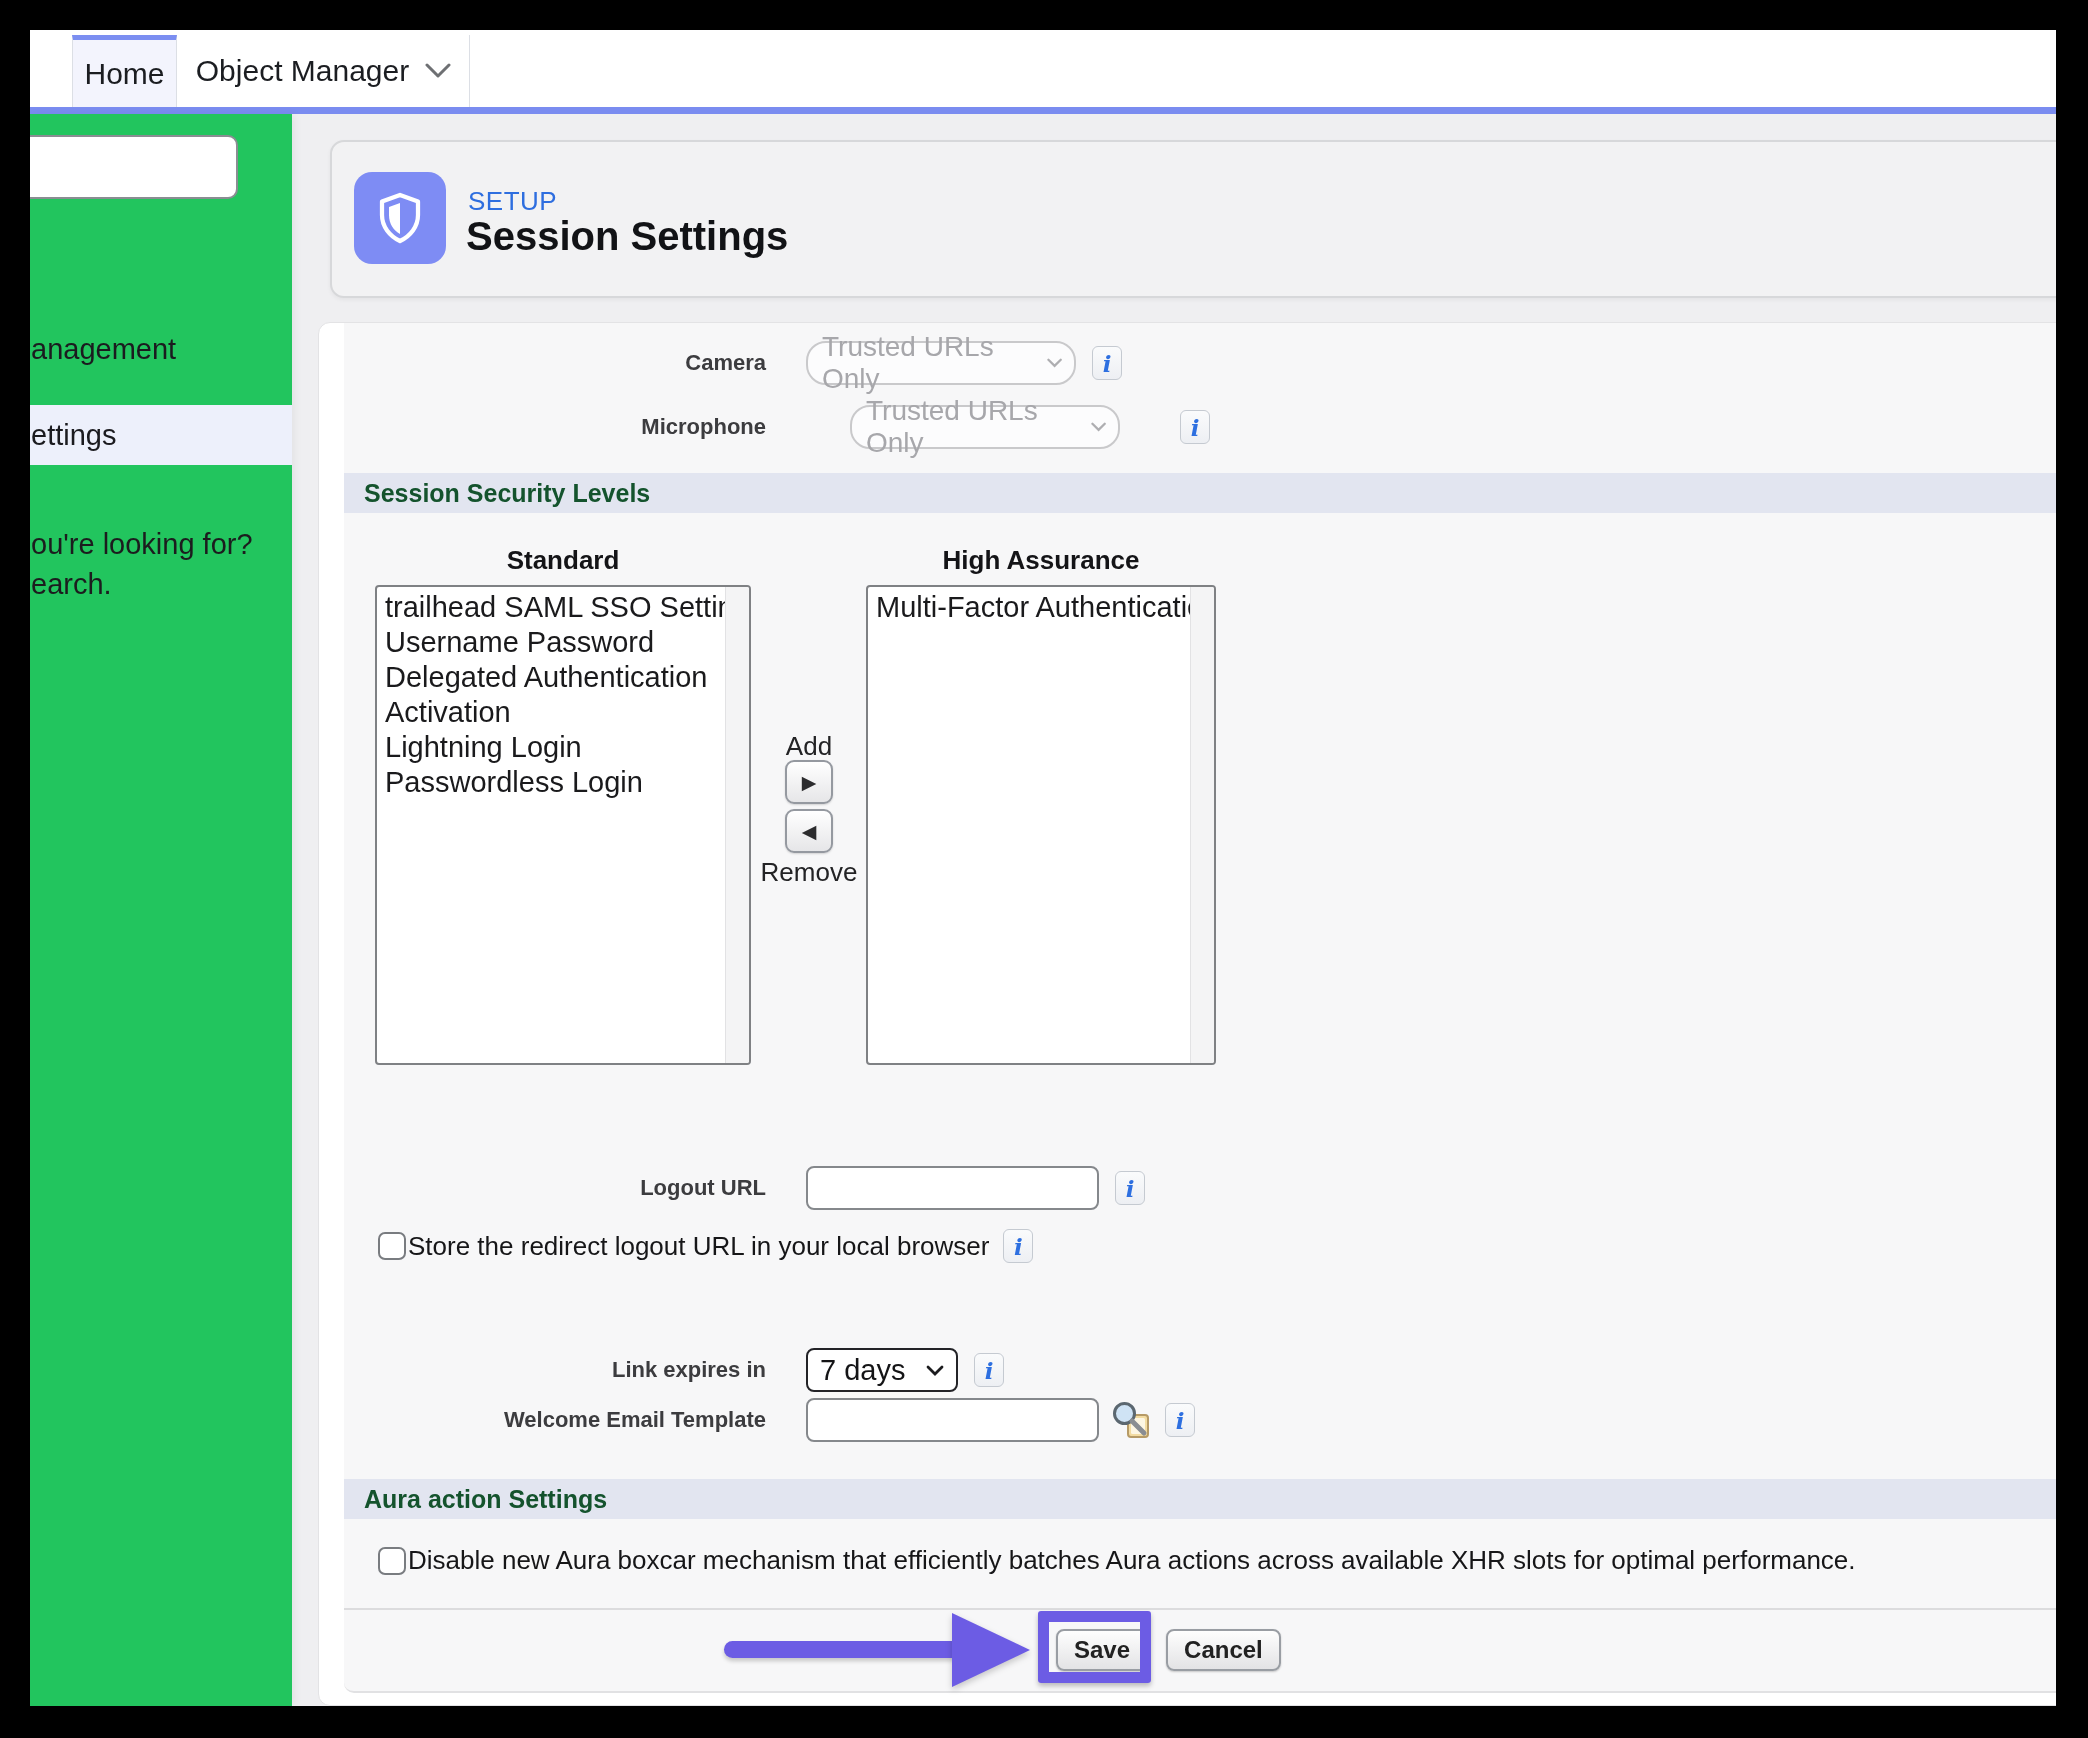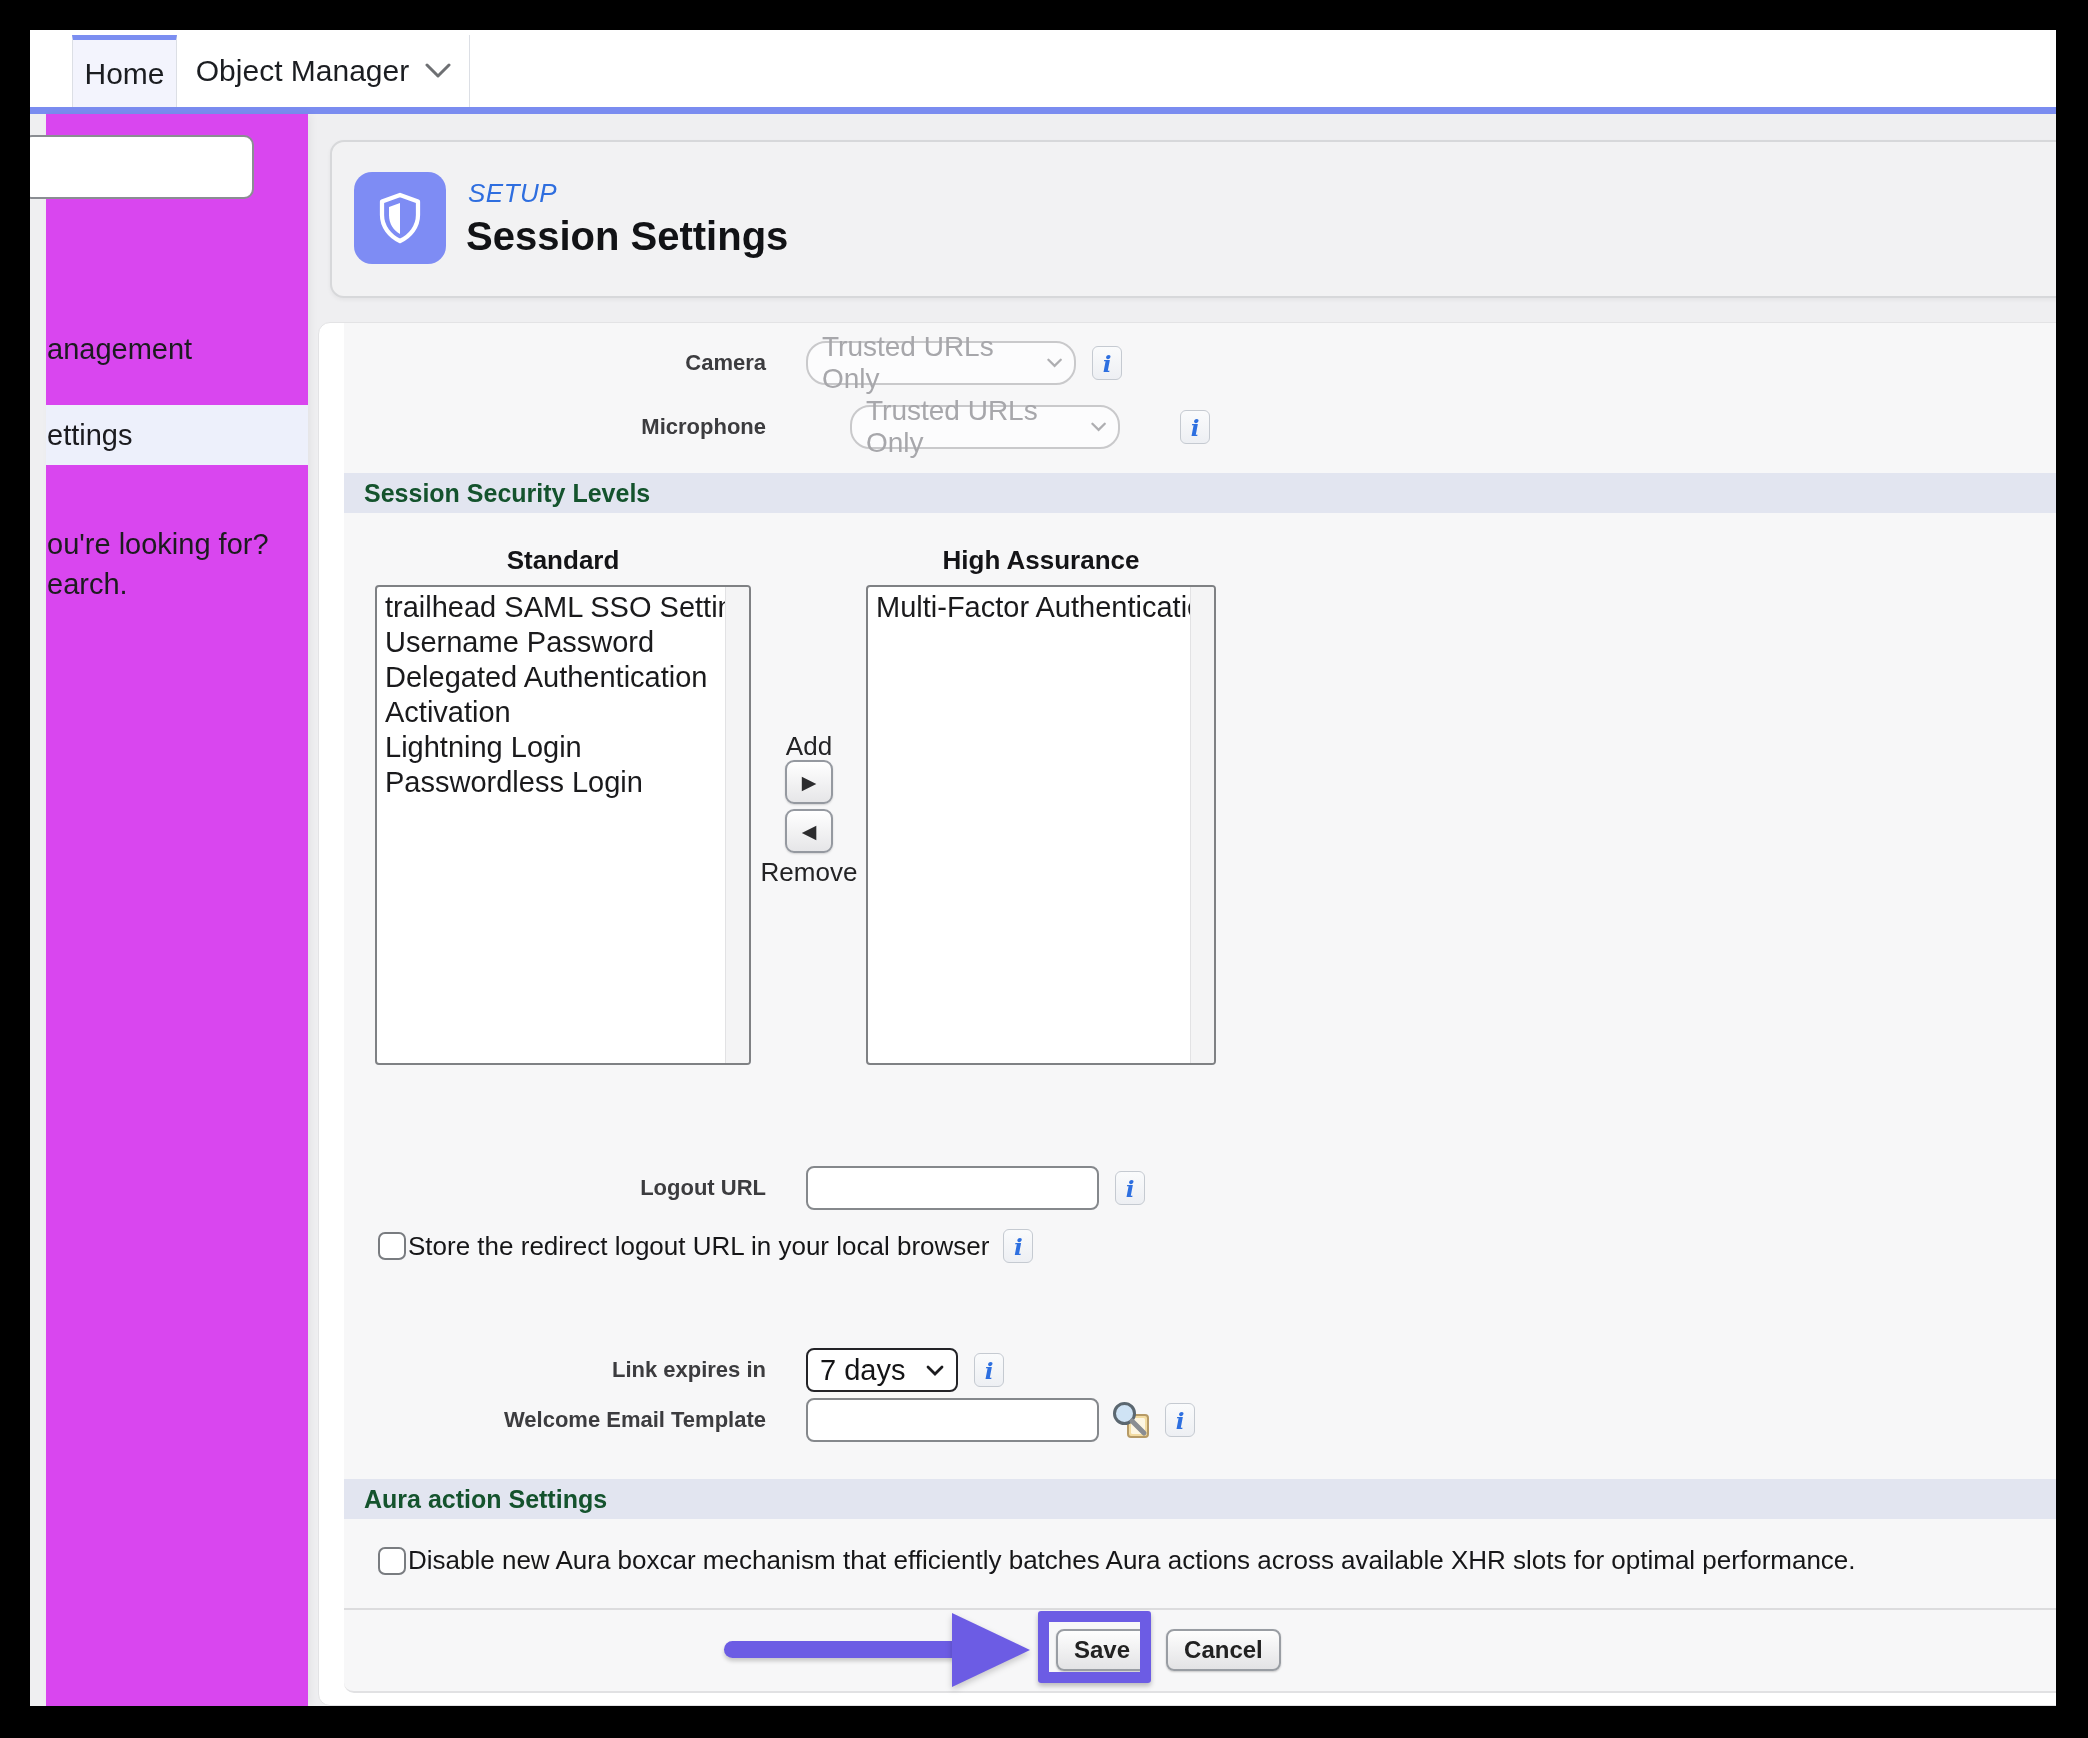--- a/index.html
+++ b/index.html
@@ -9,31 +9,31 @@
 
   
   .topnav{position:absolute;left:0;top:0;right:0;height:77px;background:#fff;}
   .brandbar{position:absolute;left:0;top:77px;right:0;height:7px;background:#7a8cf0;}
   .tab{position:absolute;top:5px;height:72px;display:flex;align-items:center;justify-content:center;font-size:30px;color:#1b1d21;cursor:pointer;}
   .tab-home{left:42px;width:105px;background:#f3f4fd;border-left:1px solid #dcdfe5;border-right:1px solid #dcdfe5;border-top:5px solid #7b8ef1;}
   .tab-objmgr{left:148px;width:292px;background:#fff;border-right:1px solid #dcdfe5;gap:16px;}
   .chev-nav{width:26px;height:16px;}
 
   
-  .sidebar{position:absolute;left:16px;top:84px;width:262px;bottom:0;background:#d946ef;box-shadow:3px 0 8px rgba(0,0,0,0.05);}
+  .sidebar{position:absolute;left:0;top:84px;width:262px;bottom:0;background:#22c55e;box-shadow:3px 0 8px rgba(0,0,0,0.05);}
   .quickfind{position:absolute;left:-24px;top:21px;width:232px;height:64px;border:2px solid #8a8d92;border-radius:10px;background:#fff;font-size:28px;padding:0 14px;color:#222;outline:none;}
   .snav{position:absolute;left:1px;font-size:29px;color:#1b1b1f;white-space:nowrap;cursor:pointer;}
   .snav-sel-row{position:absolute;left:0;top:291px;width:262px;height:60px;background:#edf0fb;cursor:pointer;}
   .snav-sel-row .snav{top:14px;}
   .shelp{position:absolute;left:1px;font-size:29px;color:#1c1c1e;white-space:nowrap;}
 
   
   .hcard{position:absolute;left:300px;top:110px;right:-20px;height:158px;background:#f2f2f3;border:2px solid #d7d8da;border-radius:14px;box-shadow:0 2px 4px rgba(0,0,0,0.05);}
   .hicon{position:absolute;left:22px;top:30px;width:92px;height:92px;background:#7e8cf4;border-radius:18px;display:flex;align-items:center;justify-content:center;}
-  .heyebrow{position:absolute;left:136px;top:36px;font-size:26px;letter-spacing:0.5px;color:#2e6edf;font-style:italic;}
+  .heyebrow{position:absolute;left:136px;top:44px;font-size:26px;letter-spacing:0.5px;color:#2e6edf;}
   .htitle{position:absolute;left:134px;top:72px;font-size:40px;font-weight:bold;color:#121316;}
 
   
   .panel{position:absolute;left:288px;top:292px;right:-20px;height:1384px;background:#fff;border:1px solid #e3e3e5;border-radius:12px 0 0 12px;}
   .inner{position:absolute;left:25px;top:0;right:0;height:1370px;background:#f7f7f8;border-bottom:2px solid #e1e1e3;border-radius:0 0 0 10px;}
 
   .sectionbar{position:absolute;left:0;right:0;height:40px;background:#e2e5f0;}
   .sectionbar span{display:block;padding-left:20px;line-height:40px;font-size:25px;font-weight:bold;color:#14532d;}
 
   .frow{position:absolute;left:0;right:0;display:flex;align-items:center;}

